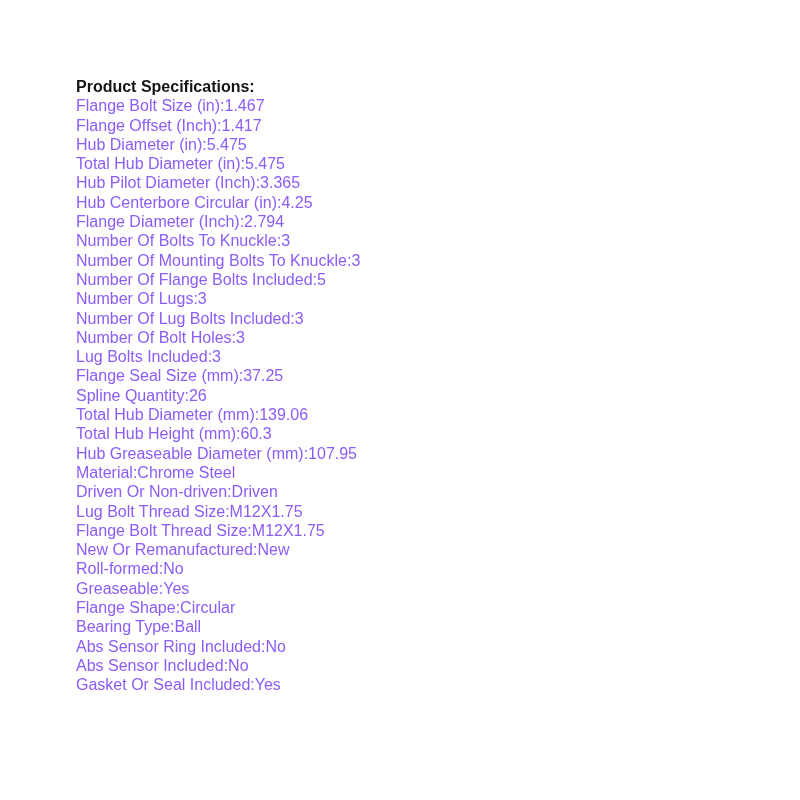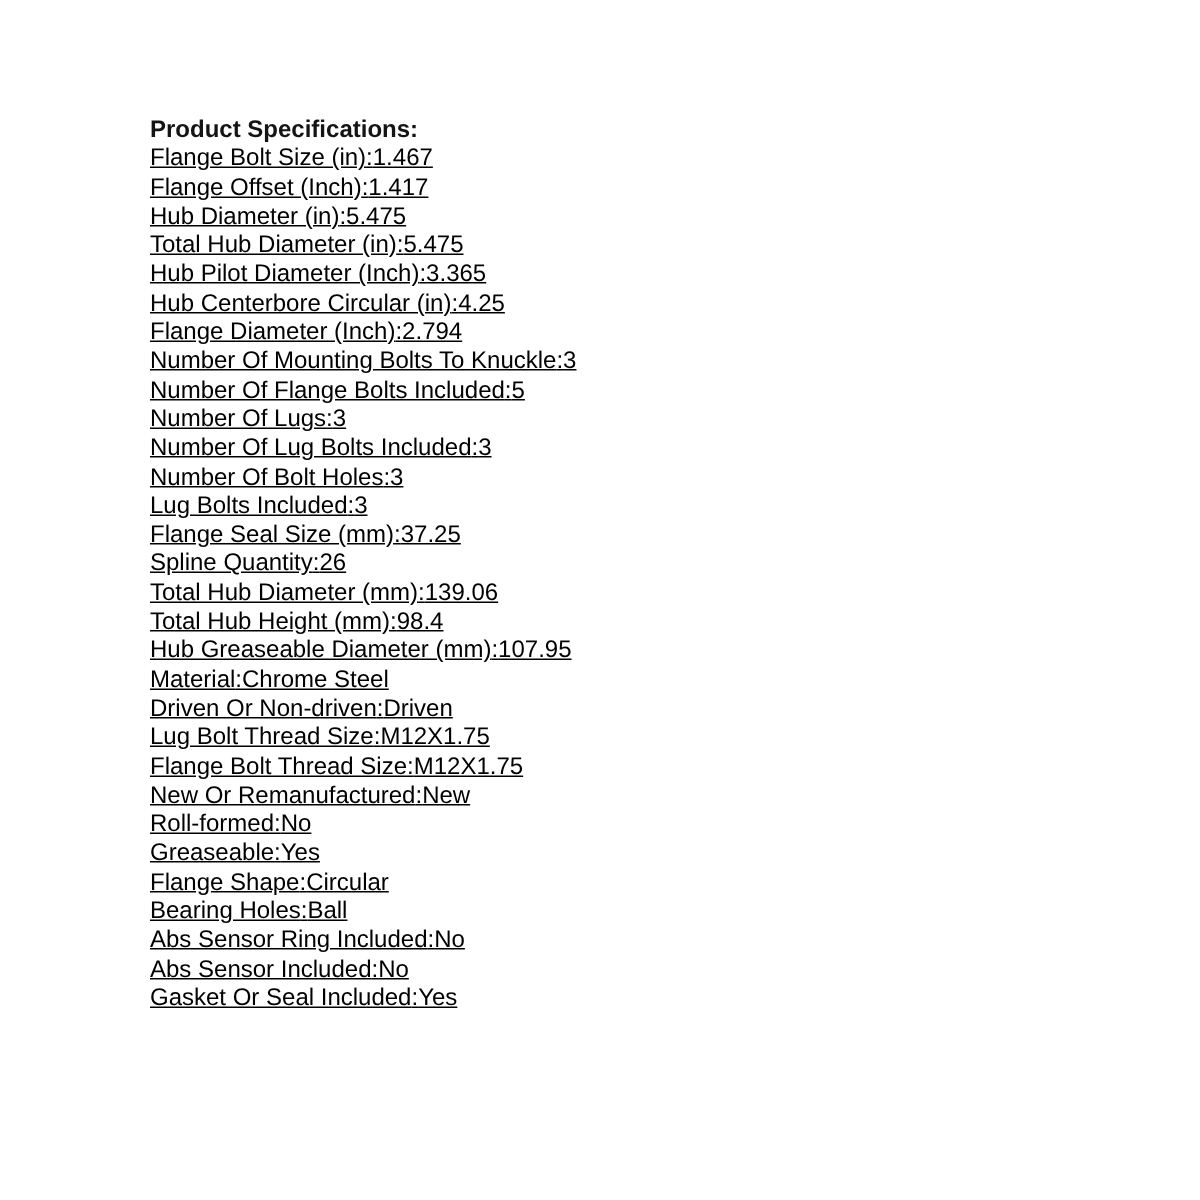--- a/index.html
+++ b/index.html
@@ -10,43 +10,42 @@
   body {
     width: 800px;
     height: 800px;
     position: relative;
     overflow: hidden;
     font-family: "Liberation Sans", "DejaVu Sans", sans-serif;
     color: #1c1c1c;
   }
   .spec-container {
     position: absolute;
-    left: 100px;
+    left: 76px;
     top: 77px;
   }
   .spec-heading {
     font-size: 16px;
     font-weight: bold;
     line-height: 19.3px;
     margin: 0;
     padding: 0;
     white-space: nowrap;
     color: #141414;
   }
   .spec-list {
     list-style: none;
     margin: 0;
     padding: 0;
     font-size: 16px;
     line-height: 19.3px;
   }
   .spec-line {
     white-space: nowrap;
-    color: #000000;
-    text-decoration: underline;
+    color: #8b5cf6;
   }
 </style>
 </head>
 <body>
 
 <div class="spec-container">
   <h2 class="spec-heading">Product Specifications:</h2>
   <ul class="spec-list">
   <li class="spec-line"><span>Flange Bolt Size (in)</span><span>:</span><span>1.467</span></li>
 
@@ -56,60 +55,61 @@
 
   <li class="spec-line"><span>Total Hub Diameter (in)</span><span>:</span><span>5.475</span></li>
 
   <li class="spec-line"><span>Hub Pilot Diameter (Inch)</span><span>:</span><span>3.365</span></li>
 
 
   <li class="spec-line"><span>Hub Centerbore Circular (in)</span><span>:</span><span>4.25</span></li>
 
   <li class="spec-line"><span>Flange Diameter (Inch)</span><span>:</span><span>2.794</span></li>
 
+  <li class="spec-line"><span>Number Of Bolts To Knuckle</span><span>:</span><span>3</span></li>
 
   <li class="spec-line"><span>Number Of Mounting Bolts To Knuckle</span><span>:</span><span>3</span></li>
 
   <li class="spec-line"><span>Number Of Flange Bolts Included</span><span>:</span><span>5</span></li>
 
   <li class="spec-line"><span>Number Of Lugs</span><span>:</span><span>3</span></li>
 
   <li class="spec-line"><span>Number Of Lug Bolts Included</span><span>:</span><span>3</span></li>
 
   <li class="spec-line"><span>Number Of Bolt Holes</span><span>:</span><span>3</span></li>
 
   <li class="spec-line"><span>Lug Bolts Included</span><span>:</span><span>3</span></li>
 
   <li class="spec-line"><span>Flange Seal Size (mm)</span><span>:</span><span>37.25</span></li>
 
   <li class="spec-line"><span>Spline Quantity</span><span>:</span><span>26</span></li>
 
   <li class="spec-line"><span>Total Hub Diameter (mm)</span><span>:</span><span>139.06</span></li>
 
-  <li class="spec-line"><span>Total Hub Height (mm)</span><span>:</span><span>98.4</span></li>
+  <li class="spec-line"><span>Total Hub Height (mm)</span><span>:</span><span>60.3</span></li>
 
   <li class="spec-line"><span>Hub Greaseable Diameter (mm)</span><span>:</span><span>107.95</span></li>
 
   <li class="spec-line"><span>Material</span><span>:</span><span>Chrome Steel</span></li>
 
   <li class="spec-line"><span>Driven Or Non-driven</span><span>:</span><span>Driven</span></li>
 
   <li class="spec-line"><span>Lug Bolt Thread Size</span><span>:</span><span>M12X1.75</span></li>
 
   <li class="spec-line"><span>Flange Bolt Thread Size</span><span>:</span><span>M12X1.75</span></li>
 
   <li class="spec-line"><span>New Or Remanufactured</span><span>:</span><span>New</span></li>
 
   <li class="spec-line"><span>Roll-formed</span><span>:</span><span>No</span></li>
 
   <li class="spec-line"><span>Greaseable</span><span>:</span><span>Yes</span></li>
 
   <li class="spec-line"><span>Flange Shape</span><span>:</span><span>Circular</span></li>
 
-  <li class="spec-line"><span>Bearing Holes</span><span>:</span><span>Ball</span></li>
+  <li class="spec-line"><span>Bearing Type</span><span>:</span><span>Ball</span></li>
 
   <li class="spec-line"><span>Abs Sensor Ring Included</span><span>:</span><span>No</span></li>
 
   <li class="spec-line"><span>Abs Sensor Included</span><span>:</span><span>No</span></li>
 
   <li class="spec-line"><span>Gasket Or Seal Included</span><span>:</span><span>Yes</span></li>
 </ul>
 </div>
 
 </body></html>

